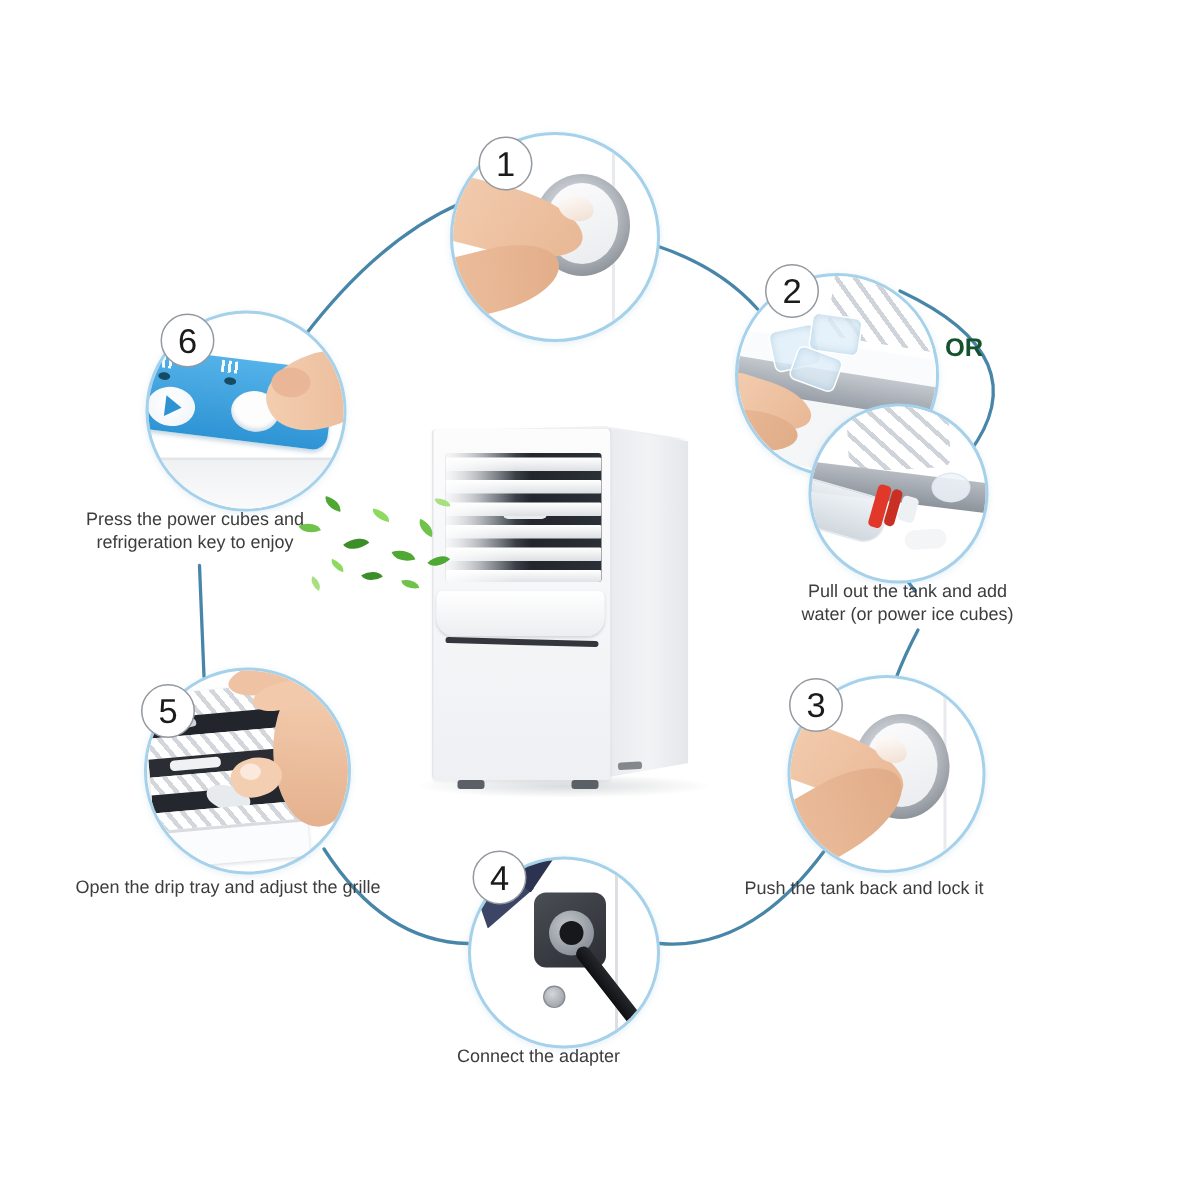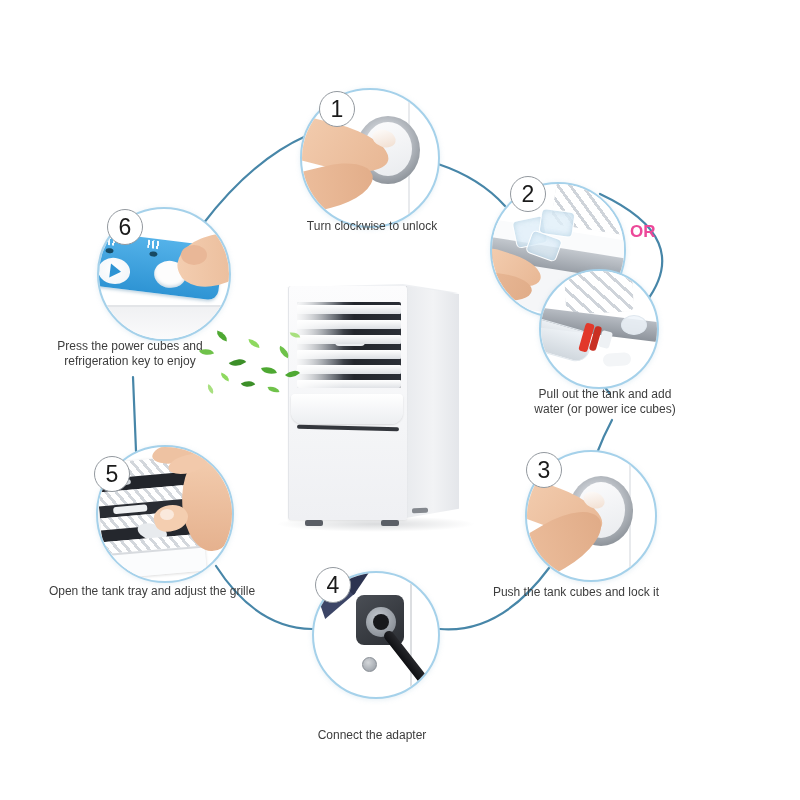--- a/index.html
+++ b/index.html
@@ -10,21 +10,21 @@
   
   .photo{position:absolute;border-radius:50%;border:2.5px solid #a5d1ea;background:#fff;
          overflow:hidden;z-index:3;box-shadow:0 1px 5px rgba(150,190,215,.25);}
   .photo *{position:absolute;}
   
   .badge{position:absolute;width:34px;height:34px;border-radius:50%;background:#fff;
          border:1.5px solid #93999f;z-index:6;display:flex;align-items:center;justify-content:center;
          font-size:23px;color:#1b1b1b;}
   
   .caption{position:absolute;z-index:5;font-size:12px;line-height:1.25;color:#3d3d3d;text-align:center;}
-  #or-label{position:absolute;left:630px;top:222px;z-index:5;font-size:17px;font-weight:bold;color:#ec4899;}
+  #or-label{position:absolute;left:630px;top:222px;z-index:5;font-size:17px;font-weight:bold;color:#14532d;}
   
   .skin{background:linear-gradient(110deg,#f4cfb2,#e8b794);}
   .nail{background:linear-gradient(145deg,#ffffff,#f0dccd);border-radius:50%;}
   .edge-line{width:2px;background:#e8eaed;top:0;height:100%;}
   .lattice{background-color:#eef0f3;
     background-image:repeating-linear-gradient(45deg,#ffffff 0 7px,#cfd4da 7px 10px),
                      repeating-linear-gradient(-45deg,rgba(255,255,255,.85) 0 7px,rgba(190,196,203,.5) 7px 10px);
     border-radius:6px;}
   .lat-row{background:repeating-linear-gradient(55deg,#ffffff 0 5px,#d3d7dc 5px 8px);}
   
@@ -171,21 +171,21 @@
   #device .foot{width:18px;height:6px;background:#5b5f66;border-radius:2px;top:234px;}
   #device .ft1{left:16px;} #device .ft2{left:92px;} 
   #device .ft3{left:130px;top:230px;width:16px;height:5px;background:#84888e;transform:rotate(-3deg);}
   
   #leaves{position:absolute;left:190px;top:318px;width:122px;height:92px;z-index:4;}
   .leaf{position:absolute;border-radius:0 100% 0 100%;}
   
   #cap1{left:272px;top:219px;width:200px;}
   #cap2{left:525px;top:387px;width:160px;}
   #cap3{left:476px;top:585px;width:200px;}
-  #cap4{left:292px;top:697px;width:160px;margin-top:31px;}
+  #cap4{left:279px;top:697px;width:160px;}
   #cap5{left:32px;top:584px;width:240px;}
   #cap6{left:55px;top:339px;width:150px;}
   
   #b1{left:319px;top:91px;} #b2{left:510px;top:176px;} #b3{left:526px;top:452px;}
   #b4{left:315px;top:567px;} #b5{left:94px;top:456px;} #b6{left:107px;top:209px;}
 </style>
 </head>
 <body>
 
 <div id="canvas">
@@ -245,21 +245,20 @@
     <div class="edge-line"></div>
     <div class="recess"></div>
     <div class="knob"></div>
     <div class="finger skin"></div>
     <div class="nail"></div>
     <div class="thumb"></div>
   </div>
   <div id="b1" class="badge">
     <span>1</span>
   </div>
-  <div id="cap1" class="caption">Turn clockwise to unlock</div>
 
   <div id="c2a" class="photo">
     <div class="grille lattice"></div>
     <div class="tank-top"></div>
     <div class="band"></div>
     <div class="tank-body"></div>
     <div class="f1 skin"></div>
     <div class="f2"></div>
     <div class="ice i1"></div>
     <div class="ice i2"></div>
@@ -285,21 +284,21 @@
     <div class="edge-line"></div>
     <div class="recess"></div>
     <div class="knob"></div>
     <div class="finger skin"></div>
     <div class="nail"></div>
     <div class="thumb"></div>
   </div>
   <div id="b3" class="badge">
     <span>3</span>
   </div>
-  <div id="cap3" class="caption">Push the tank cubes and lock it</div>
+  <div id="cap3" class="caption">Push the tank back and lock it</div>
 
   <div id="c4" class="photo">
     <div class="t1"></div>
     <div class="t2"></div>
     <div class="t3"></div>
     <div class="edge-line"></div>
     <div class="socket"></div>
     <div class="ring"></div>
     <div class="plug"></div>
     <div class="cable"></div>
@@ -326,21 +325,21 @@
     </div>
     <div class="palm"></div>
     <div class="fng1"></div>
     <div class="fng2"></div>
     <div class="thumb5"></div>
     <div class="nail5"></div>
   </div>
   <div id="b5" class="badge">
     <span>5</span>
   </div>
-  <div id="cap5" class="caption">Open the tank tray and adjust the grille</div>
+  <div id="cap5" class="caption">Open the drip tray and adjust the grille</div>
 
   <div id="c6" class="photo">
     <div class="counter"></div>
     <div class="panel">
       <div class="ic ic1"></div>
       <div class="ic ic2"></div>
       <div class="dot d1"></div>
       <div class="dot d2"></div>
       <div class="dot d3"></div>
       <div class="btn-play">

